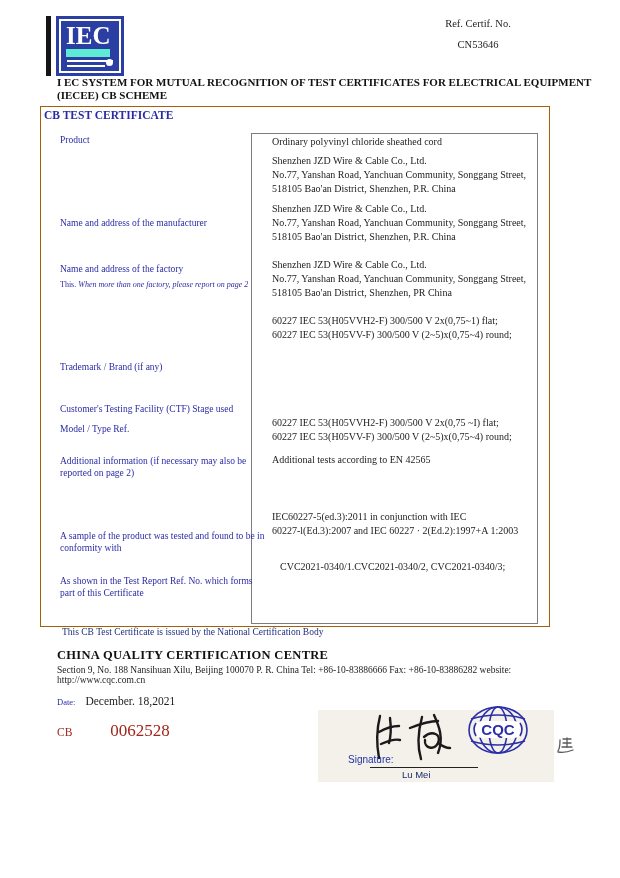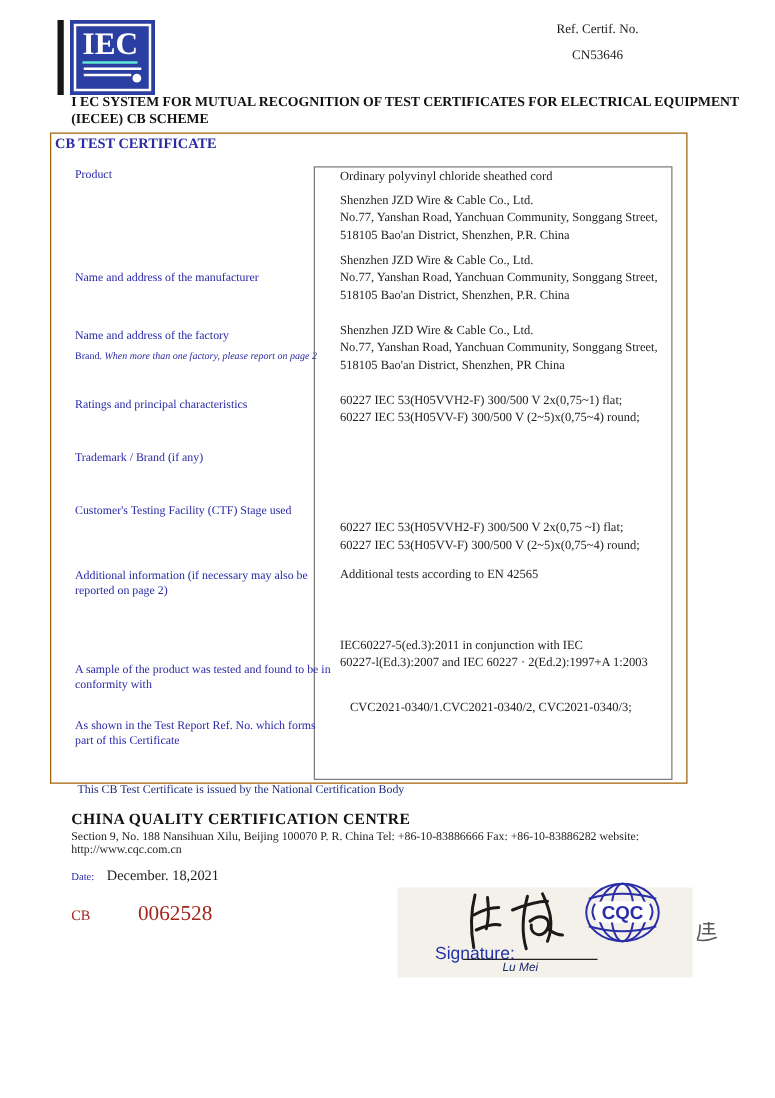--- a/index.html
+++ b/index.html
@@ -11,21 +11,21 @@
     color:#1c1c1c;
     overflow:hidden;
   }
   
   .iec-logo{position:absolute;left:46px;top:16px;width:80px;height:60px;}
   .logo-bar{position:absolute;left:0;top:0;width:5px;height:60px;background:#151515;}
   .logo-box{position:absolute;left:10px;top:0;width:68px;height:60px;background:#2b3ea2;}
   .logo-inner{position:absolute;left:3px;top:3px;right:3px;bottom:3px;border:2px solid #ffffff;}
   .logo-text{
     display:inline-block;color:#ffffff;font-weight:bold;font-size:25px;line-height:25px;
-    margin:2px 0 0 5px;letter-spacing:0px;border-bottom:2px solid #5eead4;padding-bottom:1px;
+    margin:2px 0 0 5px;letter-spacing:0px;border-bottom:8px solid #5eead4;padding-bottom:1px;
   }
   .logo-line{height:2px;background:#ffffff;margin:3px 6px 0 6px;}
   .logo-line.l2{margin-right:14px;}
   .logo-dot{position:absolute;right:6px;bottom:5px;width:7px;height:7px;border-radius:50%;background:#ffffff;}
   
   .ref-block{position:absolute;left:418px;top:18px;width:120px;text-align:center;font-size:10.5px;color:#1c1c1c;}
   .ref-number{margin-top:10px;}
   .scheme-heading{
     position:absolute;left:57px;top:76px;width:555px;
     font-size:11px;font-weight:bold;line-height:12.5px;color:#111111;
@@ -60,23 +60,23 @@
   .centre-name{position:absolute;left:57px;top:648px;font-size:12.5px;font-weight:bold;letter-spacing:.3px;color:#111111;}
   .centre-address{position:absolute;left:57px;top:665px;width:540px;font-size:9.5px;color:#1c1c1c;}
   .date-row{position:absolute;left:57px;top:695px;display:flex;align-items:baseline;gap:10px;}
   .date-label{font-size:8.5px;color:#2a2aa6;}
   .date-value{font-size:11.5px;color:#1c1c1c;}
   .cb-row{position:absolute;left:57px;top:721px;display:flex;align-items:baseline;gap:6px;color:#a1261d;}
   .cb-prefix{font-size:11.5px;}
   .cb-number{font-size:17px;margin-left:32px;}
   .sig-patch{position:absolute;left:318px;top:710px;width:236px;height:72px;background:#f4f1ea;}
   .sig-strokes{position:absolute;left:48px;top:0px;}
-  .sig-label{position:absolute;left:5px;top:44px;font-size:14px;color:#2233aa;font-family:"Liberation Sans","DejaVu Sans",sans-serif;padding-left:25px;}
+  .sig-label{position:absolute;left:5px;top:44px;font-size:10px;color:#2233aa;font-family:"Liberation Sans","DejaVu Sans",sans-serif;padding-left:25px;}
   .sig-line{position:absolute;left:52px;top:57px;width:108px;height:1px;background:#222222;}
-  .sig-name{position:absolute;left:84px;top:59px;font-size:9.5px;color:#1a2a6b;font-family:"Liberation Sans","DejaVu Sans",sans-serif;font-style:italic;}
+  .sig-name{position:absolute;left:84px;top:59px;font-size:9.5px;color:#1a2a6b;font-family:"Liberation Sans","DejaVu Sans",sans-serif;}
   .cqc-logo{position:absolute;left:466px;top:704px;}
   .jian-char{position:absolute;left:556px;top:737px;}
 </style>
 </head>
 <body>
 
 <div class="page">
 
   <div class="iec-logo">
     <div class="logo-bar"></div>
@@ -99,26 +99,26 @@
 
   <div class="outer-box">
     <div class="cert-title">CB TEST CERTIFICATE</div>
     <div class="inner-box"></div>
   </div>
 
   <div class="lbl lbl-product">Product</div>
   <div class="lbl lbl-manufacturer">Name and address of the manufacturer</div>
   <div class="lbl lbl-factory">Name and address of the factory</div>
   <div class="factory-note">
-    <span>Brand.</span>
+    <span>This.</span>
     <span class="it">When more than one factory, please report on page 2</span>
   </div>
-  <div class="lbl lbl-ratings">Ratings and principal characteristics</div>
   <div class="lbl lbl-ctf">Customer's Testing Facility (CTF) Stage used</div>
   <div class="lbl lbl-trademark">Trademark / Brand (if any)</div>
+  <div class="lbl lbl-model">Model / Type Ref.</div>
   <div class="lbl lbl-additional">Additional information (if necessary may also be reported on page 2)</div>
   <div class="lbl lbl-sample">A sample of the product was tested and found to be in conformity with</div>
   <div class="lbl lbl-report">As shown in the Test Report Ref. No. which forms part of this Certificate</div>
 
   <div class="val val-product">Ordinary polyvinyl chloride sheathed cord</div>
   <div class="val val-applicant">Shenzhen JZD Wire &amp; Cable Co., Ltd.
 No.77, Yanshan Road, Yanchuan Community, Songgang Street,
 518105 Bao'an District, Shenzhen, P.R. China</div>
   <div class="val val-manufacturer">Shenzhen JZD Wire &amp; Cable Co., Ltd.
 No.77, Yanshan Road, Yanchuan Community, Songgang Street,

